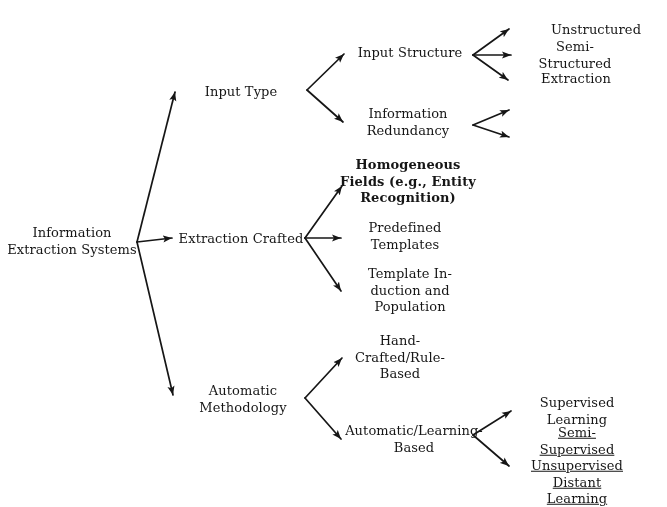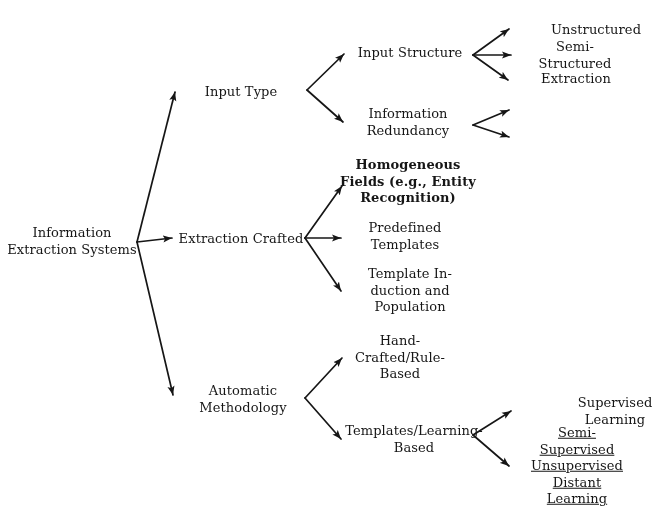--- a/index.html
+++ b/index.html
@@ -90,25 +90,25 @@
 Fields (e.g., Entity
 Recognition)</div>
   <div class="node" style="left:405px; top:236px;">Predefined
 Templates</div>
   <div class="node" style="left:410px; top:291px;">Template In-
 duction and
 Population</div>
   <div class="node" style="left:400px; top:358px;">Hand-
 Crafted/Rule-
 Based</div>
-  <div class="node" style="left:414px; top:439px;">Templates/Learning-
+  <div class="node" style="left:414px; top:439px;">Automatic/Learning-
 Based</div>
 
   <div class="node" style="left:577px; top:30px;margin-left:19px;">Unstructured</div>
   <div class="node" style="left:575px; top:55px;">Semi-Structured</div>
   <div class="node" style="left:576px; top:79px;">Extraction</div>
-  <div class="node" style="left:577px; top:411px;margin-left:38px;">Supervised
+  <div class="node" style="left:577px; top:411px;">Supervised
 Learning</div>
   <div class="node" style="left:577px; top:466px;text-decoration:underline;">Semi-Supervised
 Unsupervised
 Distant Learning</div>
 
 </div>
 
 </body></html>

